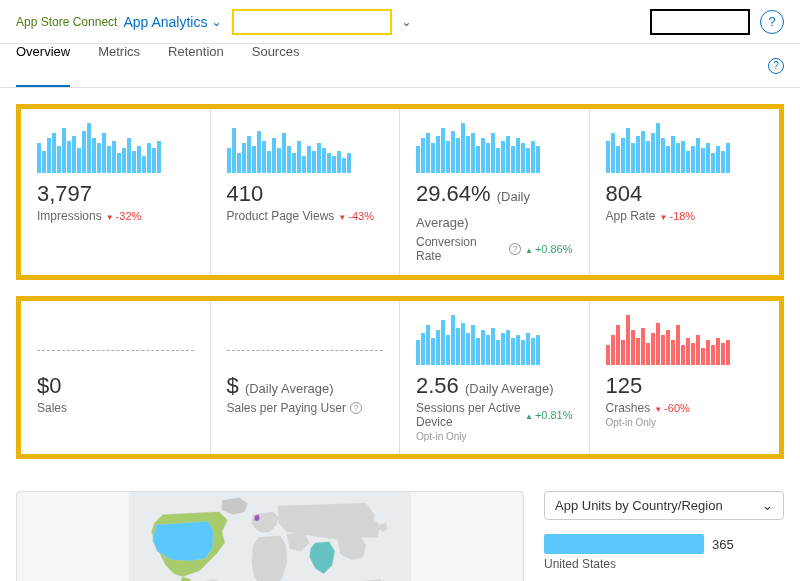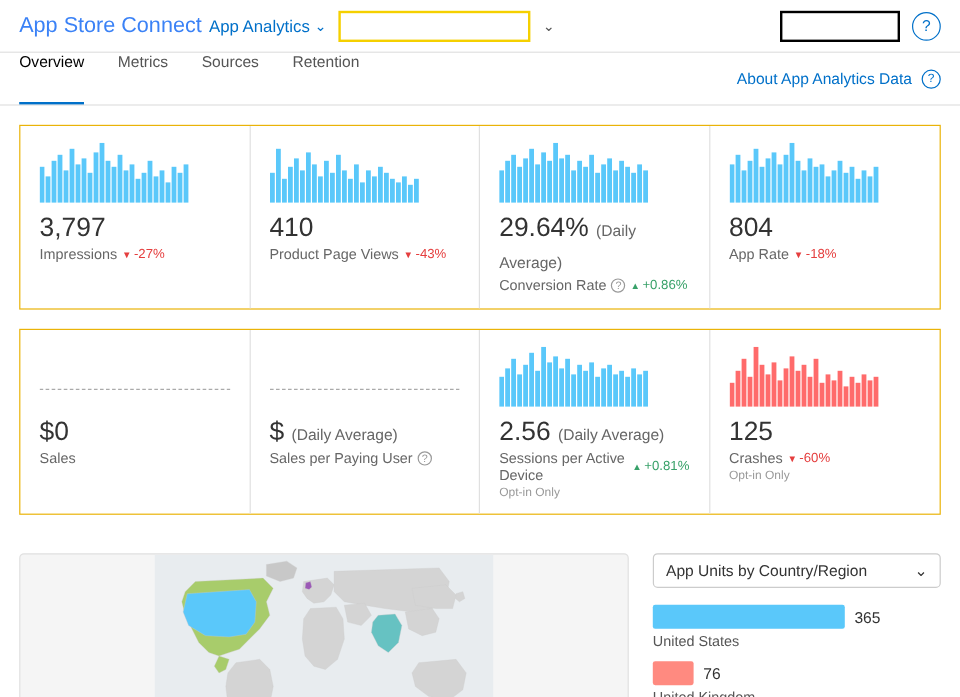--- a/index.html
+++ b/index.html
@@ -1,38 +1,38 @@
 <!DOCTYPE html>
 <html><head>
   <meta charset="utf-8">
   <style>
     * { box-sizing: border-box; margin: 0; padding: 0; }
     body { font-family: -apple-system, BlinkMacSystemFont, 'Helvetica Neue', Arial, sans-serif; background: #fff; font-size: 13px; color: #333; width: 800px; }
 
     
     .header { display: flex; align-items: center; padding: 0 16px; height: 44px; background: #fff; border-bottom: 1px solid #e0e0e0; }
-    .header-brand { font-size: 18px; color: #3b82f6; font-weight: 500; margin-right: 6px; }
+    .header-brand { font-size: 12px; color: #4d7c0f; font-weight: 500; margin-right: 6px; }
     .header-app-analytics { color: #0070c9; font-size: 14px; font-weight: 500; margin-right: 4px; cursor: pointer; }
     .header-chevron { color: #0070c9; font-size: 12px; margin-right: 10px; }
     .header-app-name-box { background: #fff; border: 2px solid #f5d000; height: 26px; width: 160px; display: inline-block; margin-right: 6px; }
     .header-dropdown-arrow { color: #555; font-size: 12px; }
     .header-spacer { flex: 1; }
     .header-right-box { background: #fff; border: 2px solid #000; height: 26px; width: 100px; display: inline-block; margin-right: 10px; }
     .header-help { width: 24px; height: 24px; border-radius: 50%; border: 1.5px solid #0070c9; display: flex; align-items: center; justify-content: center; color: #0070c9; font-size: 13px; cursor: pointer; }
 
     
     .nav-tabs { display: flex; align-items: center; padding: 0 16px; height: 44px; border-bottom: 1px solid #e0e0e0; position: relative; }
     .nav-tab { font-size: 13px; color: #555; margin-right: 28px; height: 100%; display: flex; align-items: flex-start; cursor: pointer; position: relative; }
     .nav-tab.active { color: #000; font-weight: 500; }
     .nav-tab.active::after { content: ''; position: absolute; bottom: 0; left: 0; right: 0; height: 2px; background: #0070c9; }
     .nav-right { margin-left: auto; display: flex; align-items: center; gap: 8px; color: #0070c9; font-size: 13px; cursor: pointer; }
 
     
     .metrics-section { padding: 16px; }
-    .metrics-row { display: grid; grid-template-columns: repeat(4, 1fr); gap: 0; border: 1px solid #eab308; margin-bottom: 16px; }
+    .metrics-row { display: grid; grid-template-columns: repeat(4, 1fr); gap: 0; border: 5px solid #eab308; margin-bottom: 16px; }
     .metric-card { padding: 14px 16px 12px; border-right: 1px solid #e0e0e0; position: relative; }
     .metric-card:last-child { border-right: none; }
     .chart-area { height: 50px; display: flex; align-items: flex-end; gap: 1px; margin-bottom: 8px; overflow: hidden; }
     .bar { display: inline-block; background: #5ac8fa; width: 4px; min-height: 2px; }
     .bar.red { background: #ff6b6b; }
     .metric-value { font-size: 22px; color: #333; font-weight: 300; }
     .metric-label { font-size: 12px; color: #666; margin-top: 2px; display: flex; align-items: center; gap: 4px; }
     .change-down { color: #e53e3e; font-size: 11px; display: flex; align-items: center; gap: 2px; }
     .change-up { color: #38a169; font-size: 11px; display: flex; align-items: flex-start; gap: 2px; }
     .triangle-down::before { content: '▼'; font-size: 8px; }
@@ -71,27 +71,26 @@
 </div>
 
 <div class="nav-tabs">
   <div class="nav-tab active">
     <span>Overview</span>
   </div>
   <div class="nav-tab">
     <span>Metrics</span>
   </div>
   <div class="nav-tab">
+    <span>Retention</span>
+  </div>
+  <div class="nav-tab">
     <span>Sources</span>
   </div>
-  <div class="nav-tab">
-    <span>Retention</span>
-  </div>
   <div class="nav-right">
-    <span>About App Analytics Data</span>
     <span style="display:inline-flex;align-items:center;justify-content:center;width:16px;height:16px;border-radius:50%;border:1px solid #0070c9;color:#0070c9;font-size:10px;">?</span>
   </div>
 </div>
 
 <div class="metrics-section">
 
   <div class="metrics-row">
 
     <div class="metric-card">
       <div class="chart-area">
@@ -119,21 +118,21 @@
           <div class="bar" style="height:35%"></div>
           <div class="bar" style="height:60%"></div>
           <div class="bar" style="height:50%"></div>
           <div class="bar" style="height:65%"></div>
       </div>
       <div class="metric-value">3,797</div>
       <div class="metric-label">
         <span>Impressions</span>
         <span class="change-down">
             <span class="triangle-down"></span>
-            <span>-27%</span>
+            <span>-32%</span>
           </span>
       </div>
     </div>
 
     <div class="metric-card">
       <div class="chart-area">
         <div class="bar" style="height:50%"></div>
           <div class="bar" style="height:90%"></div>
           <div class="bar" style="height:40%"></div>
           <div class="bar" style="height:60%"></div>

